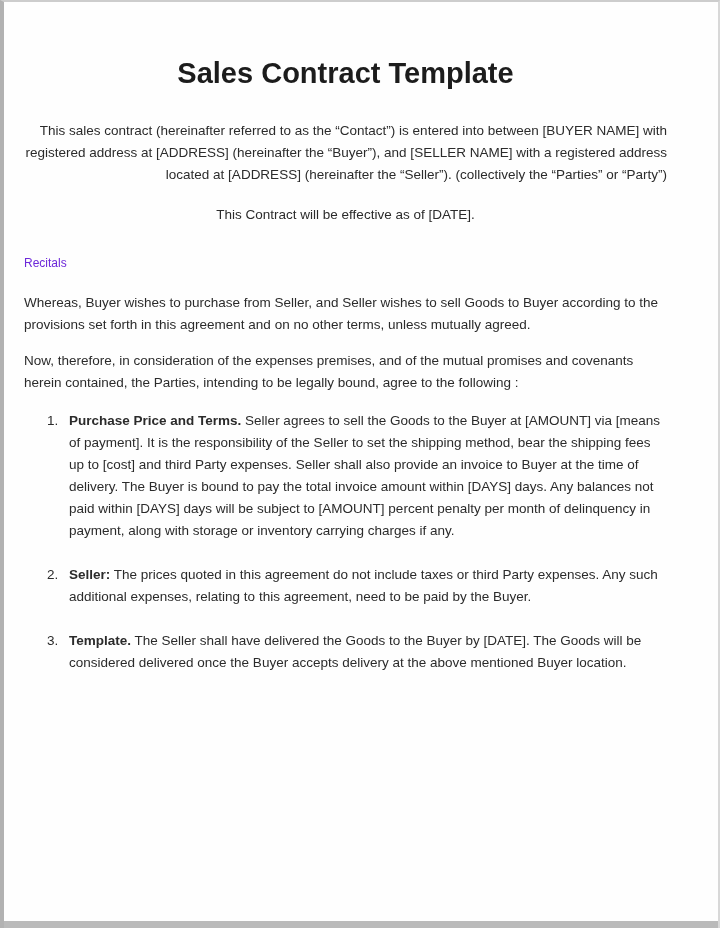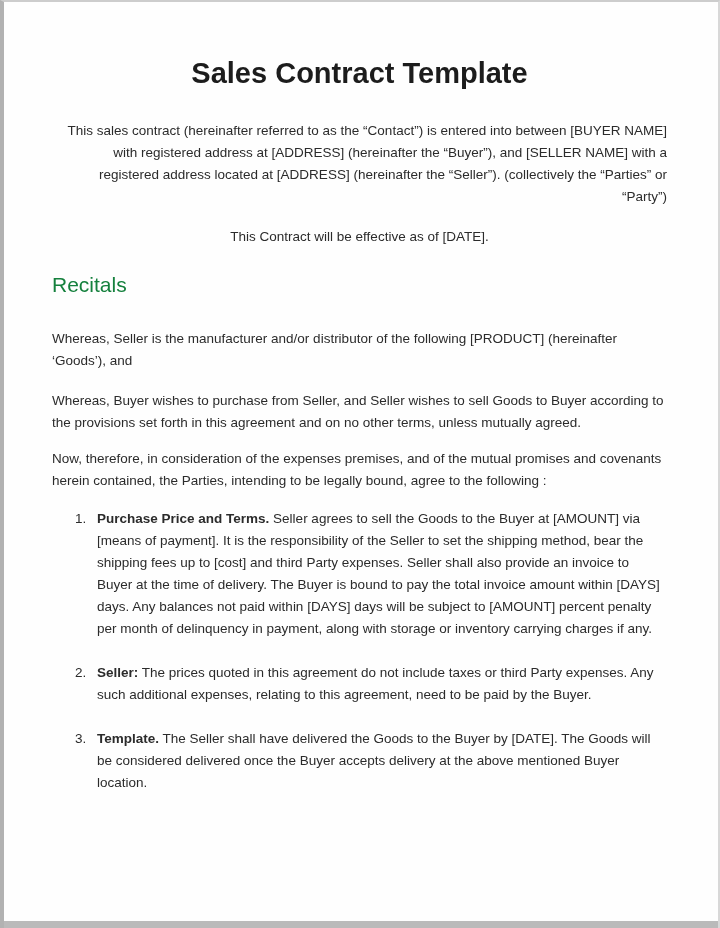--- a/index.html
+++ b/index.html
@@ -14,45 +14,45 @@
     position: relative;
     background: #fefefe;
     border-left: 4px solid #b2b2b2;
     border-top: 2px solid #cdcdcd;
     border-right: 2px solid #d8d8d8;
     overflow: hidden;
     font-family: "Liberation Sans", "DejaVu Sans", sans-serif;
     color: #2b2b2b;
   }
   .content {
-    padding: 0 51px 0 48px;
+    padding: 0 51px 0 20px;
   }
   .doc-title {
     margin: 54px 0 0 0;
     text-align: center;
     font-size: 29px;
     line-height: 34px;
     font-weight: bold;
     color: #1c1c1c;
     letter-spacing: 0px;
   }
   .para {
     margin: 0;
     font-size: 13.5px;
     line-height: 22px;
     color: #2b2b2b;
   }
   .intro-p1 { margin-top: 30px; text-align: right; }
   .intro-p2 { margin-top: 18px; text-align: center; }
   .recitals-heading {
     margin: 26px 0 0 0;
-    font-size: 21px;
+    font-size: 12px;
     line-height: 22px;
     font-weight: normal;
-    color: #15803d;
+    color: #6d28d9;
   }
   .recitals-p1 { margin-top: 32px; }
   .recitals-p2 { margin-top: 18px; }
   .recitals-p3 { margin-top: 14px; }
   .clauses {
     list-style: none;
     margin: 16px 0 0 0;
     padding: 0 0 0 23px;
   }
   .clause {
@@ -83,21 +83,20 @@
   <div class="content">
 
     <h1 class="doc-title">Sales Contract Template</h1>
 
     <p class="para intro-p1">This sales contract (hereinafter referred to as the “Contact”) is entered into between [BUYER NAME] with registered address at [ADDRESS] (hereinafter the “Buyer”), and [SELLER NAME] with a registered address located at [ADDRESS] (hereinafter the “Seller”). (collectively the “Parties” or “Party”)</p>
 
     <p class="para intro-p2">This Contract will be effective as of [DATE].</p>
 
     <h2 class="recitals-heading">Recitals</h2>
 
-    <p class="para recitals-p1">Whereas, Seller is the manufacturer and/or distributor of the following [PRODUCT] (hereinafter ‘Goods’), and</p>
 
     <p class="para recitals-p2">Whereas, Buyer wishes to purchase from Seller, and Seller wishes to sell Goods to Buyer according to the provisions set forth in this agreement and on no other terms, unless mutually agreed.</p>
 
     <p class="para recitals-p3">Now, therefore, in consideration of the expenses premises, and of the mutual promises and covenants herein contained, the Parties, intending to be legally bound, agree to the following :</p>
 
     <ol class="clauses">
 
       <li class="clause">
         <span class="clause-number">1.</span>
         <span class="clause-text">

